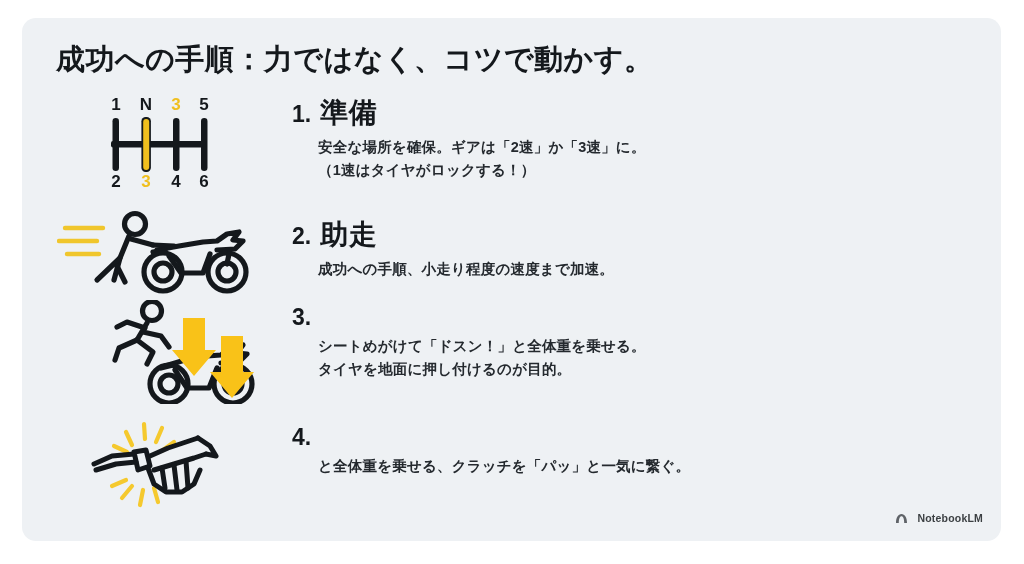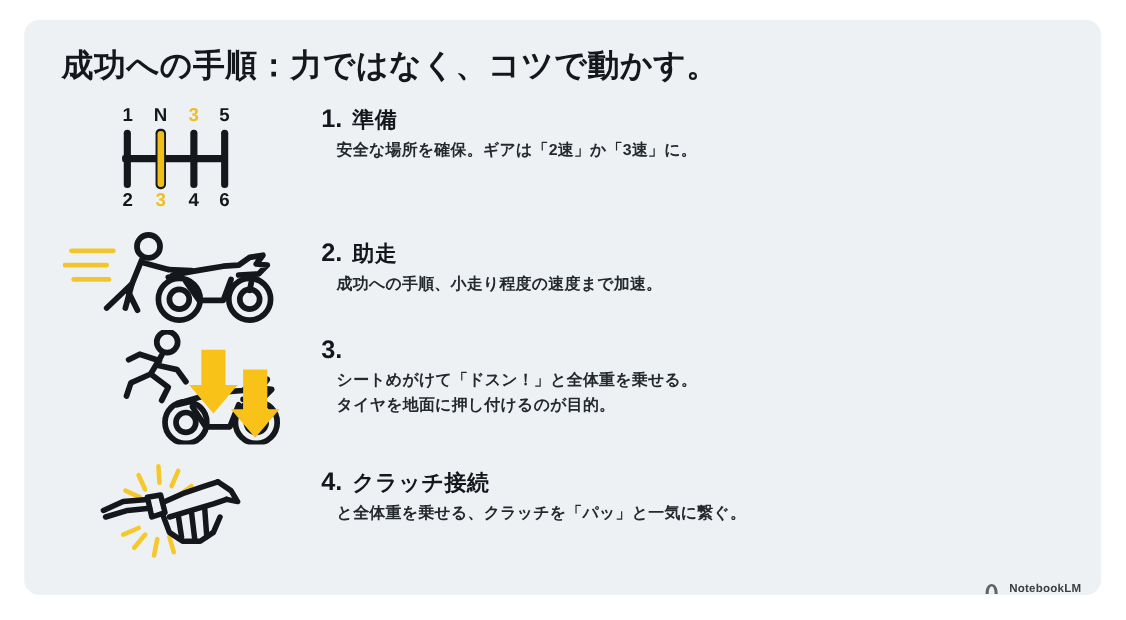--- a/index.html
+++ b/index.html
@@ -72,28 +72,28 @@
     color: #14181c;
   }
 
   .step-num {
     font-size: 23px;
     font-weight: 700;
     letter-spacing: 0px;
   }
 
   .step-title {
-    font-size: 20px;
+    font-size: 28px;
     font-weight: 700;
     letter-spacing: 0.5px;
   }
 
   .step-desc {
     margin-top: 4px;
-    margin-left: 14px;
+    margin-left: 26px;
     color: #24292e;
     font-size: 14.5px;
     font-weight: 700;
     line-height: 1.62;
     letter-spacing: 0.2px;
   }
 
   .step-desc div { white-space: nowrap; }
 
   
@@ -107,21 +107,21 @@
   .step-3 .step-icon { padding-top: 2px; }
   .step-4 .step-icon { padding-top: 4px; }
 
   .step-2 .step-body { padding-top: 16px; }
   .step-3 .step-body { padding-top: 6px; }
   .step-4 .step-body { padding-top: 16px; }
 
   .footer {
     position: absolute;
     right: 18px;
-    bottom: 0;
+    bottom: 17px;
     display: flex;
     align-items: center;
     gap: 9px;
     color: #3c4043;
     font-size: 10.5px;
     font-weight: 700;
     letter-spacing: 0.2px;
   }
 
   .footer svg { display: block; }
@@ -161,20 +161,21 @@
           <rect x="38.2" y="25" width="6" height="51" rx="3" fill="#f0bf1e"></rect>
         </svg>
       </div>
       <div class="step-body">
         <div class="step-heading">
           <span class="step-num">1.</span>
           <span class="step-title">準備</span>
         </div>
         <div class="step-desc">
           <div>安全な場所を確保。ギアは「2速」か「3速」に。</div>
+          <div>（1速はタイヤがロックする！）</div>
         </div>
       </div>
     </div>
 
     <div class="step step-2">
       <div class="step-icon">
         <svg width="200" height="92" viewBox="0 0 200 92">
           <g fill="none" stroke="#f0c62c" stroke-width="4.4" stroke-linecap="round">
             <line x1="8" y1="22" x2="46" y2="22"></line>
             <line x1="2" y1="35" x2="40" y2="35"></line>
@@ -290,21 +291,20 @@
             <path d="M66 56 L72 72 L84 80 L100 80 L112 72 L118 58"></path>
             <path d="M80 56 L83 76"></path>
             <path d="M92 53 L95 78"></path>
             <path d="M104 49 L106 76"></path>
           </g>
         </svg>
       </div>
       <div class="step-body">
         <div class="step-heading">
           <span class="step-num">4.</span>
-          <span class="step-title">クラッチ接続</span>
         </div>
         <div class="step-desc">
           <div>と全体重を乗せる、クラッチを「パッ」と一気に繋ぐ。</div>
         </div>
       </div>
     </div>
 
   </div>
 
   <div class="footer">

